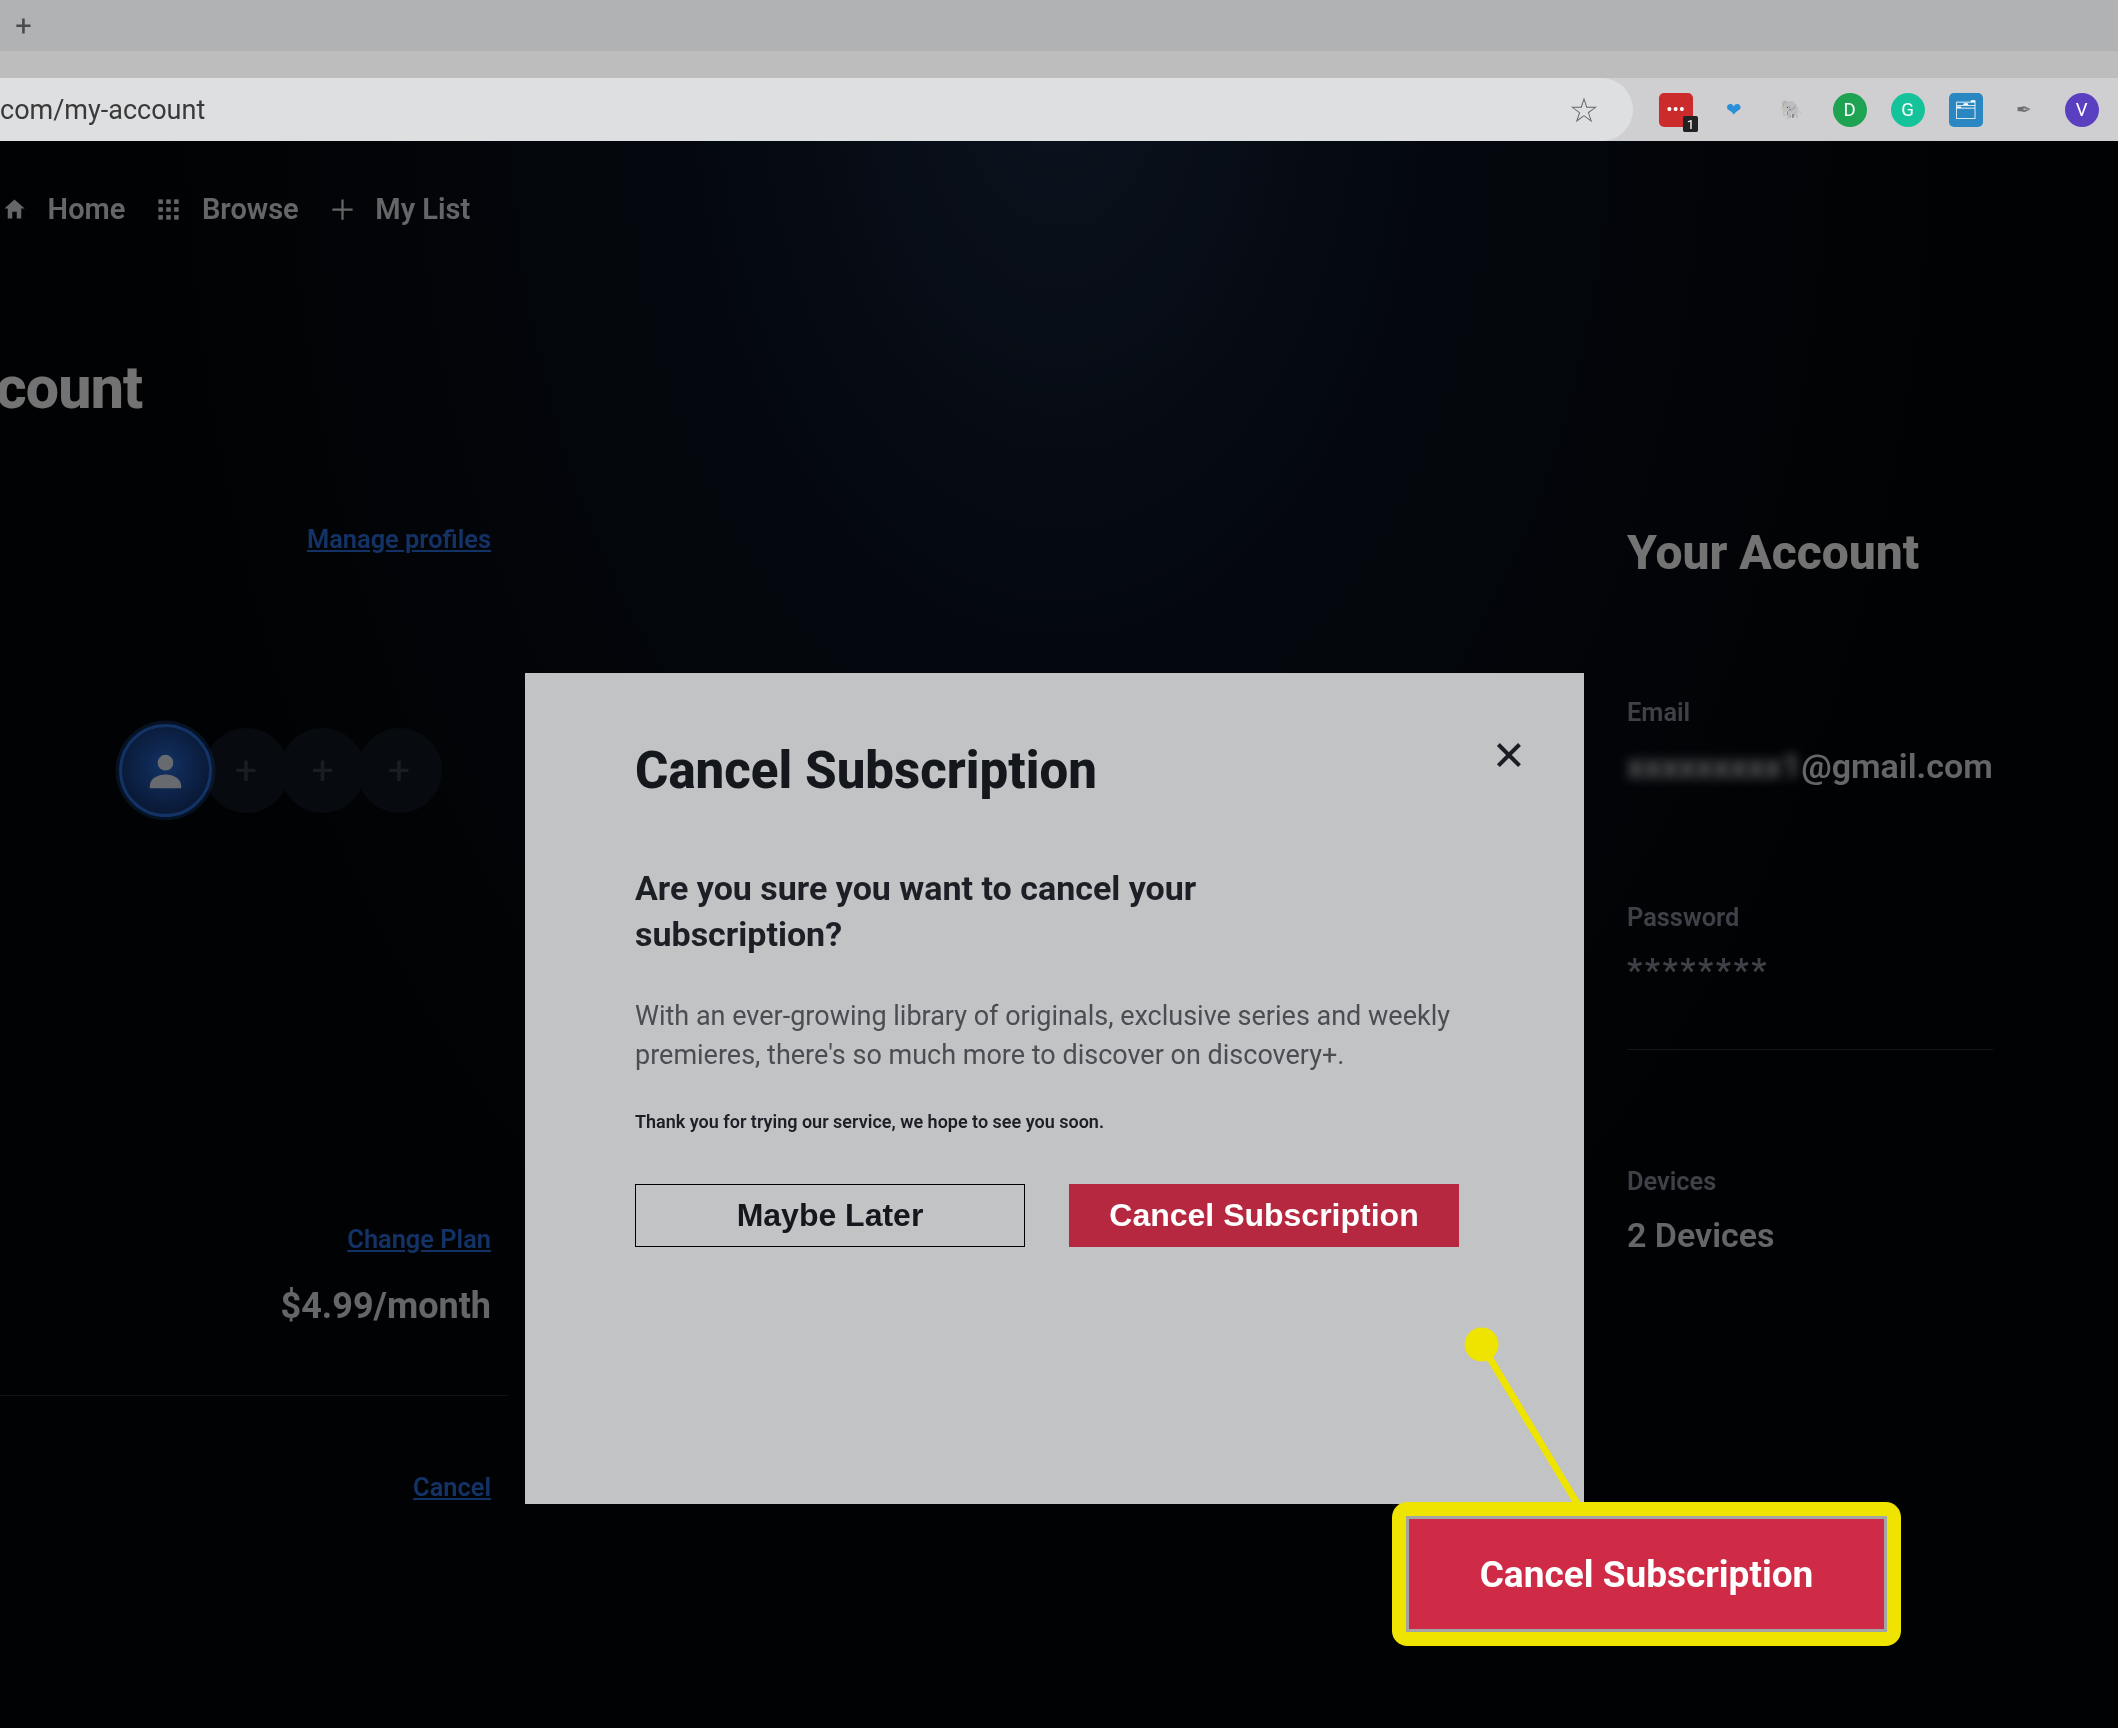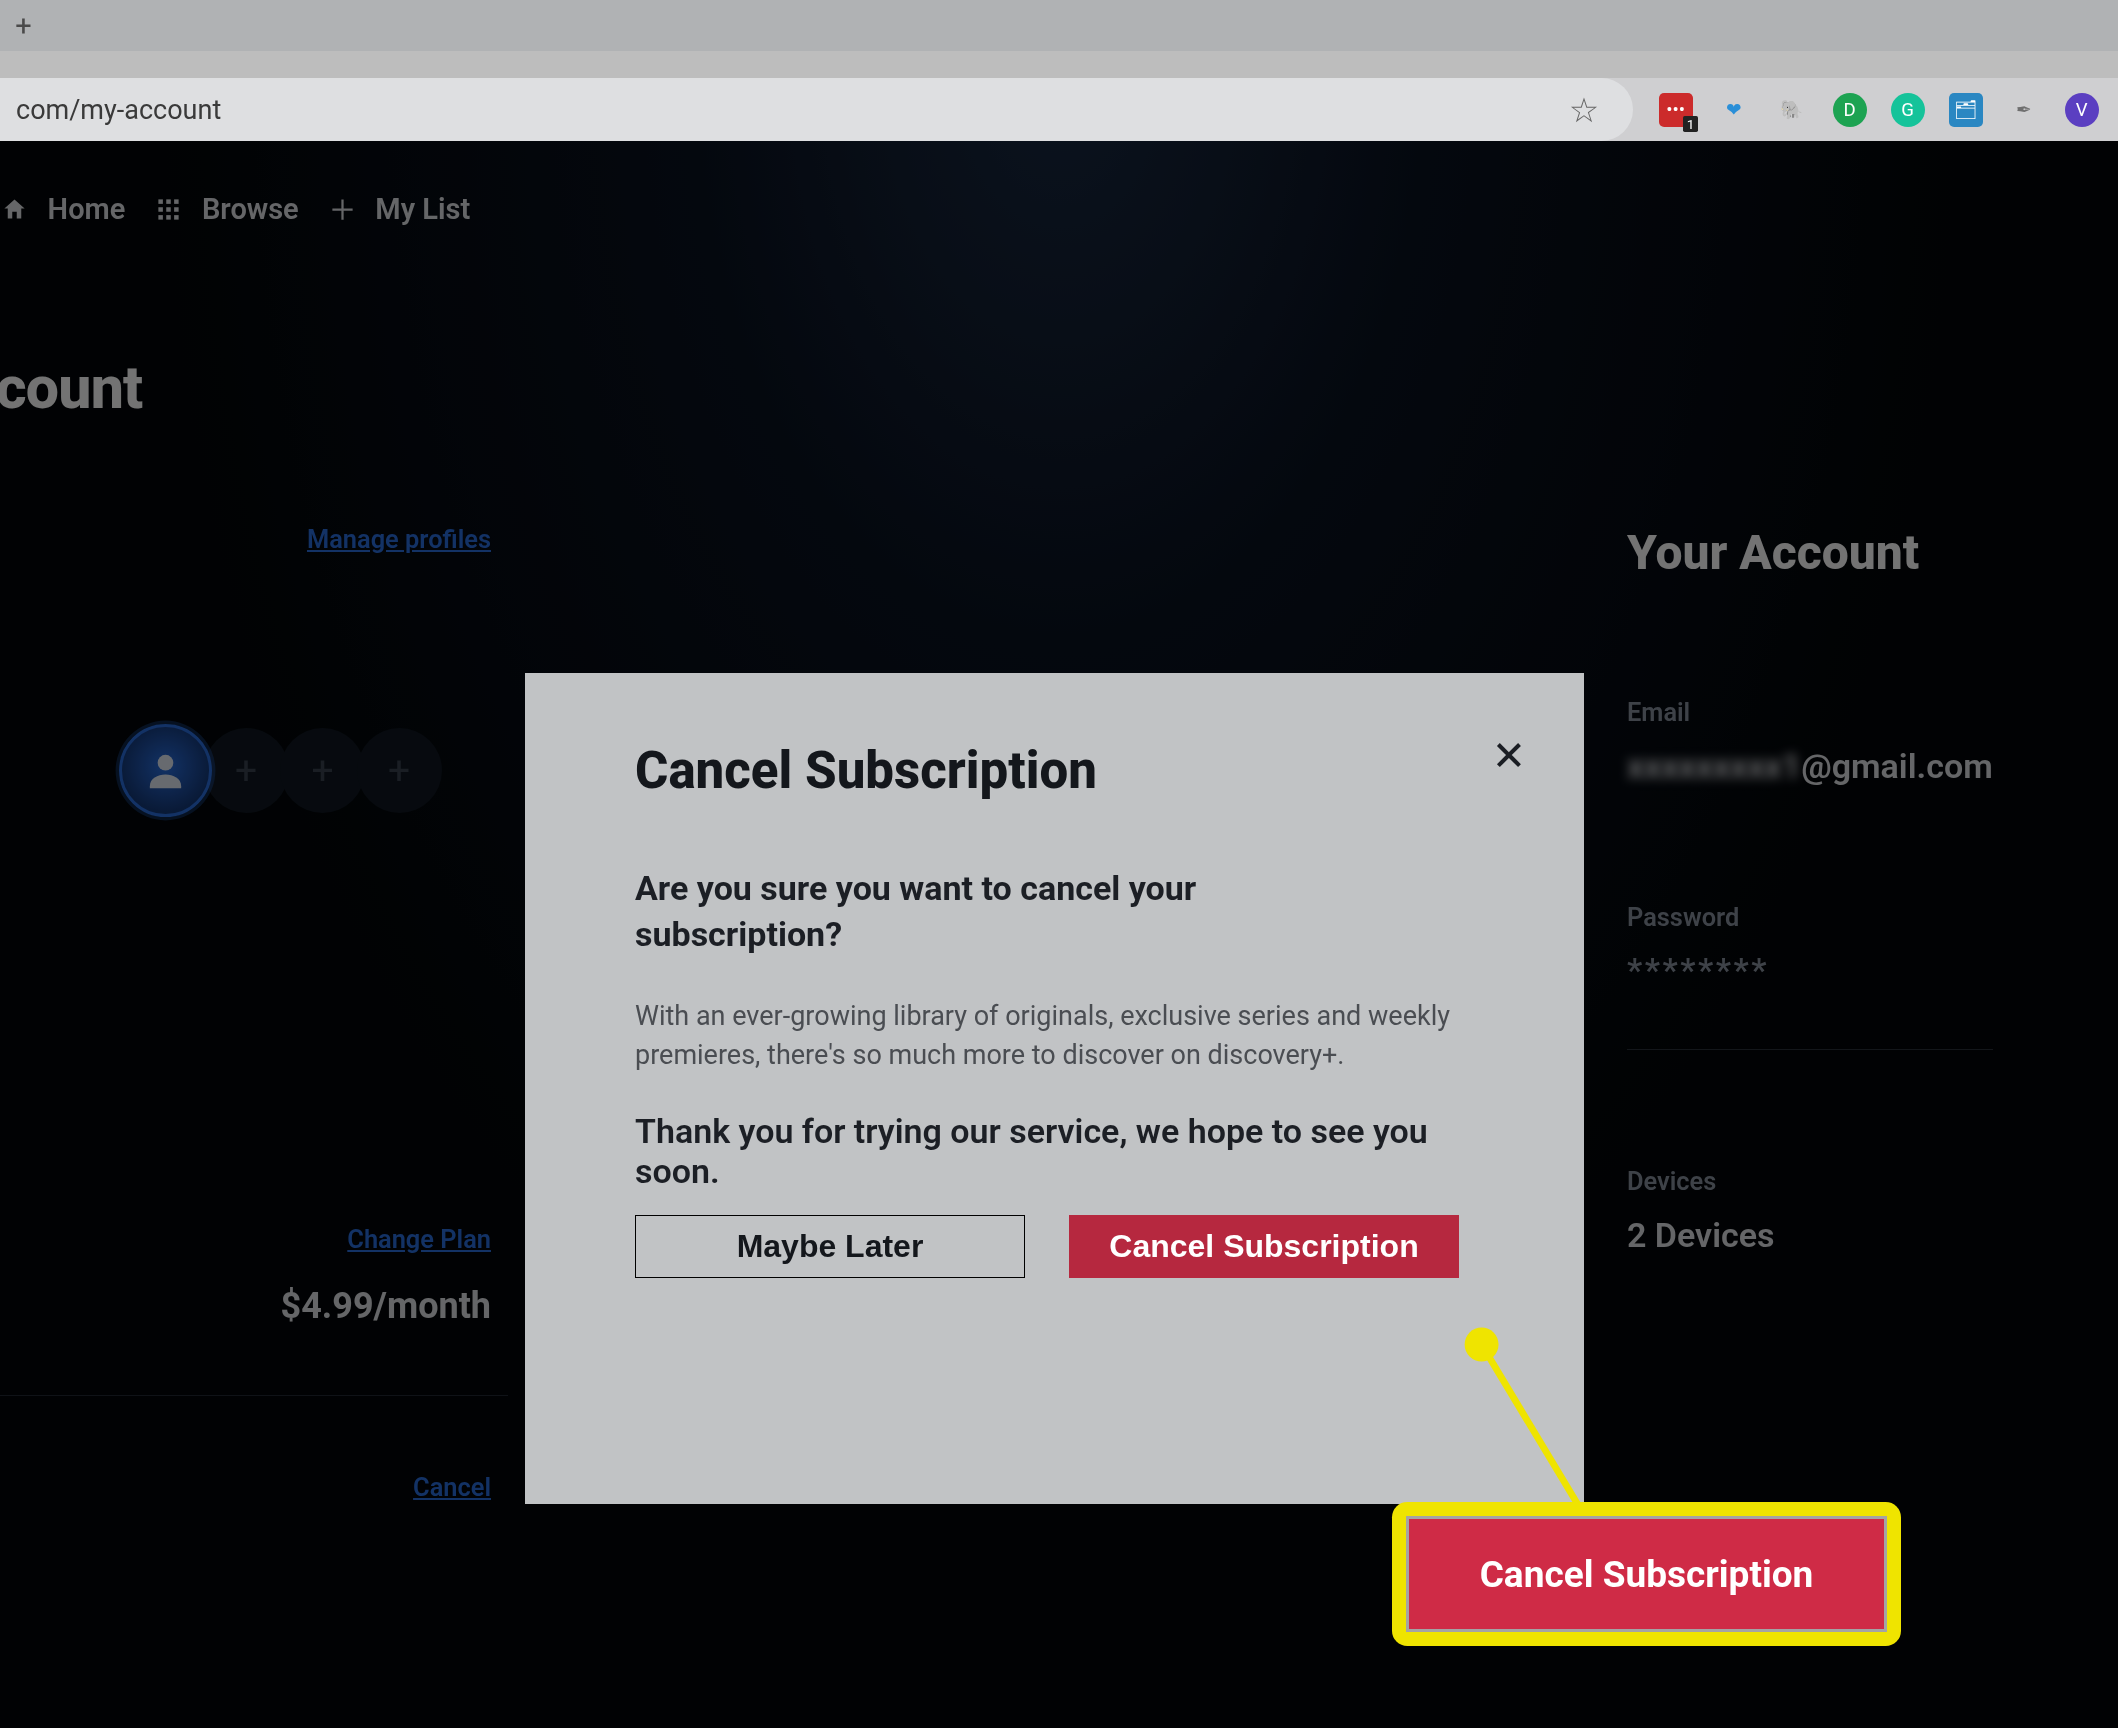--- a/index.html
+++ b/index.html
@@ -37,21 +37,21 @@
     align-items: center;
     padding-right: 20.3px;
   }
   .omnibar {
     flex: 1;
     height: 63px;
     background: #dedfe1;
     border-radius: 0 34px 34px 0;
     display: flex;
     align-items: center;
-    padding: 0 34px 0 16px;
+    padding: 0 34px 0 0;
     font-size: 27px;
     color: #3a3a3a;
     position: relative;
   }
   .omnibar .url-text { padding-left: 0; }
   .omnibar .star {
     margin-left: auto;
     font-size: 34px;
     color: #666;
   }
@@ -256,24 +256,24 @@
     max-width: 746px;
   }
   .modal .body-text {
     font-size: 27px;
     color: #4a4d52;
     line-height: 1.45;
     margin-bottom: 36px;
     max-width: 831px;
   }
   .modal .thanks {
-    font-size: 34px;
+    font-size: 18px;
     font-weight: 600;
     color: #1c1f25;
-    margin-bottom: 24px;
+    margin-bottom: 52px;
   }
   .modal-buttons {
     display: flex;
     gap: 44px;
   }
   .btn {
     height: 63px;
     min-width: 390px;
     display: flex;
     align-items: center;

